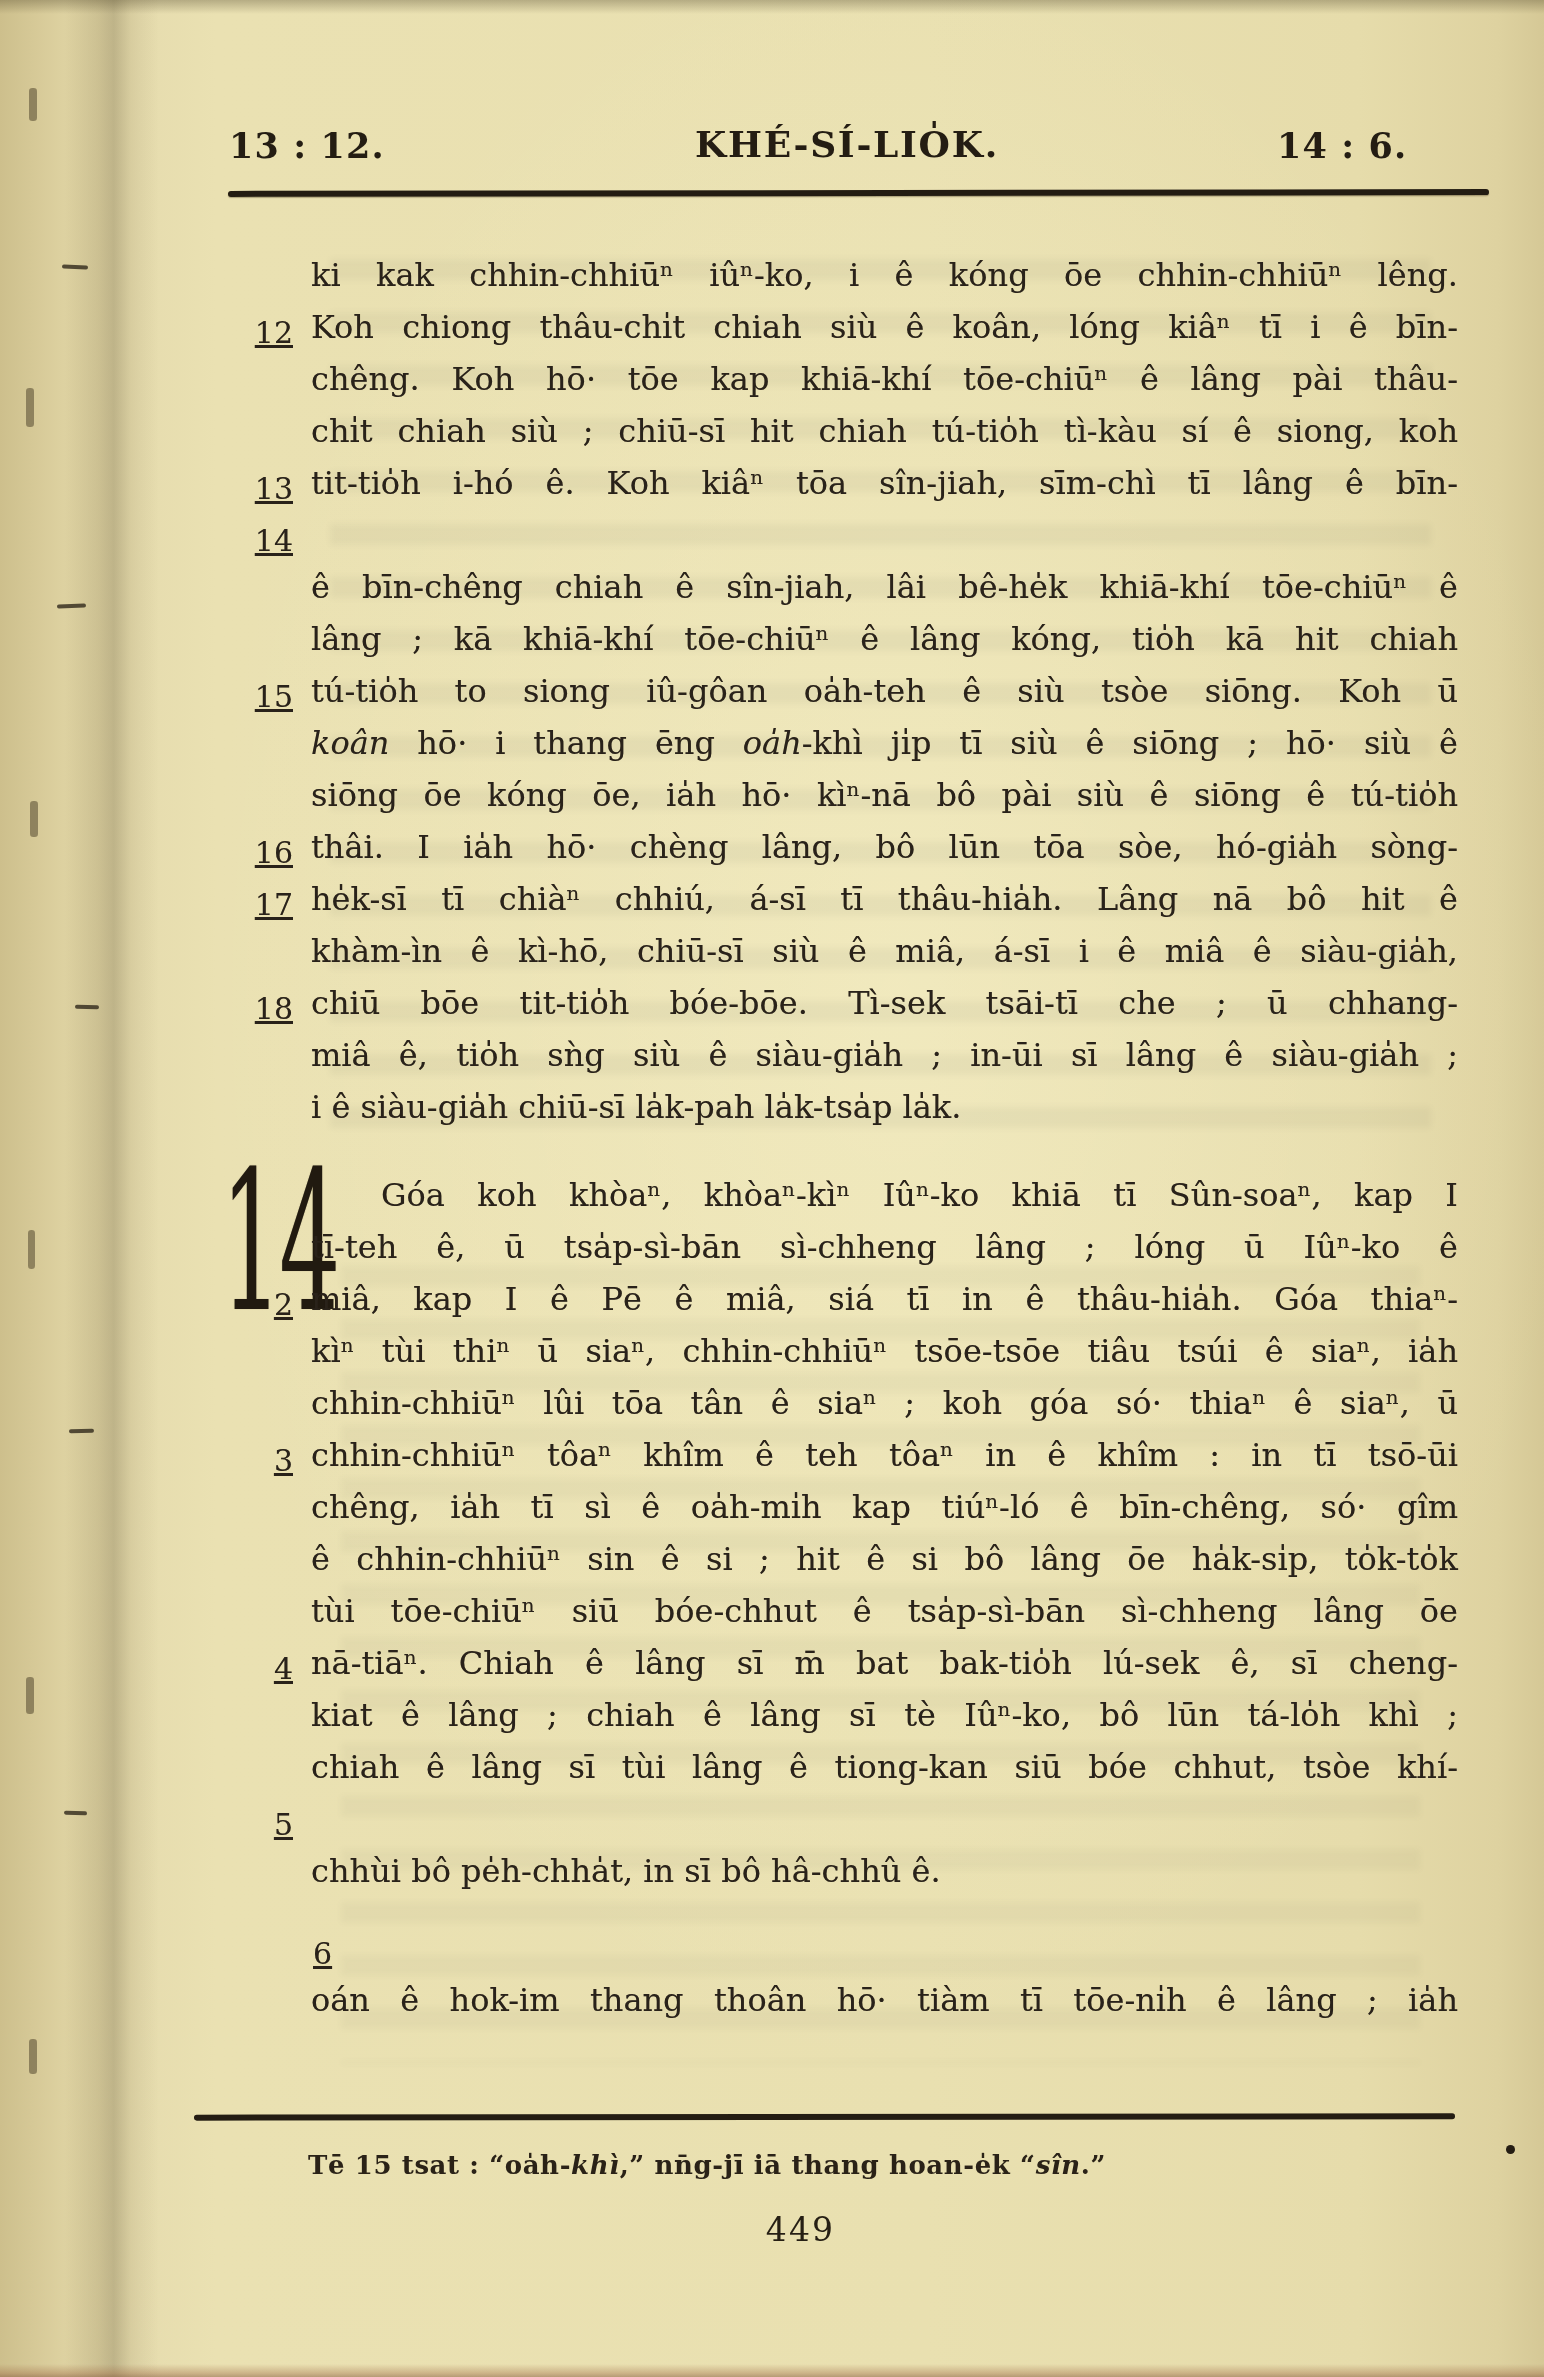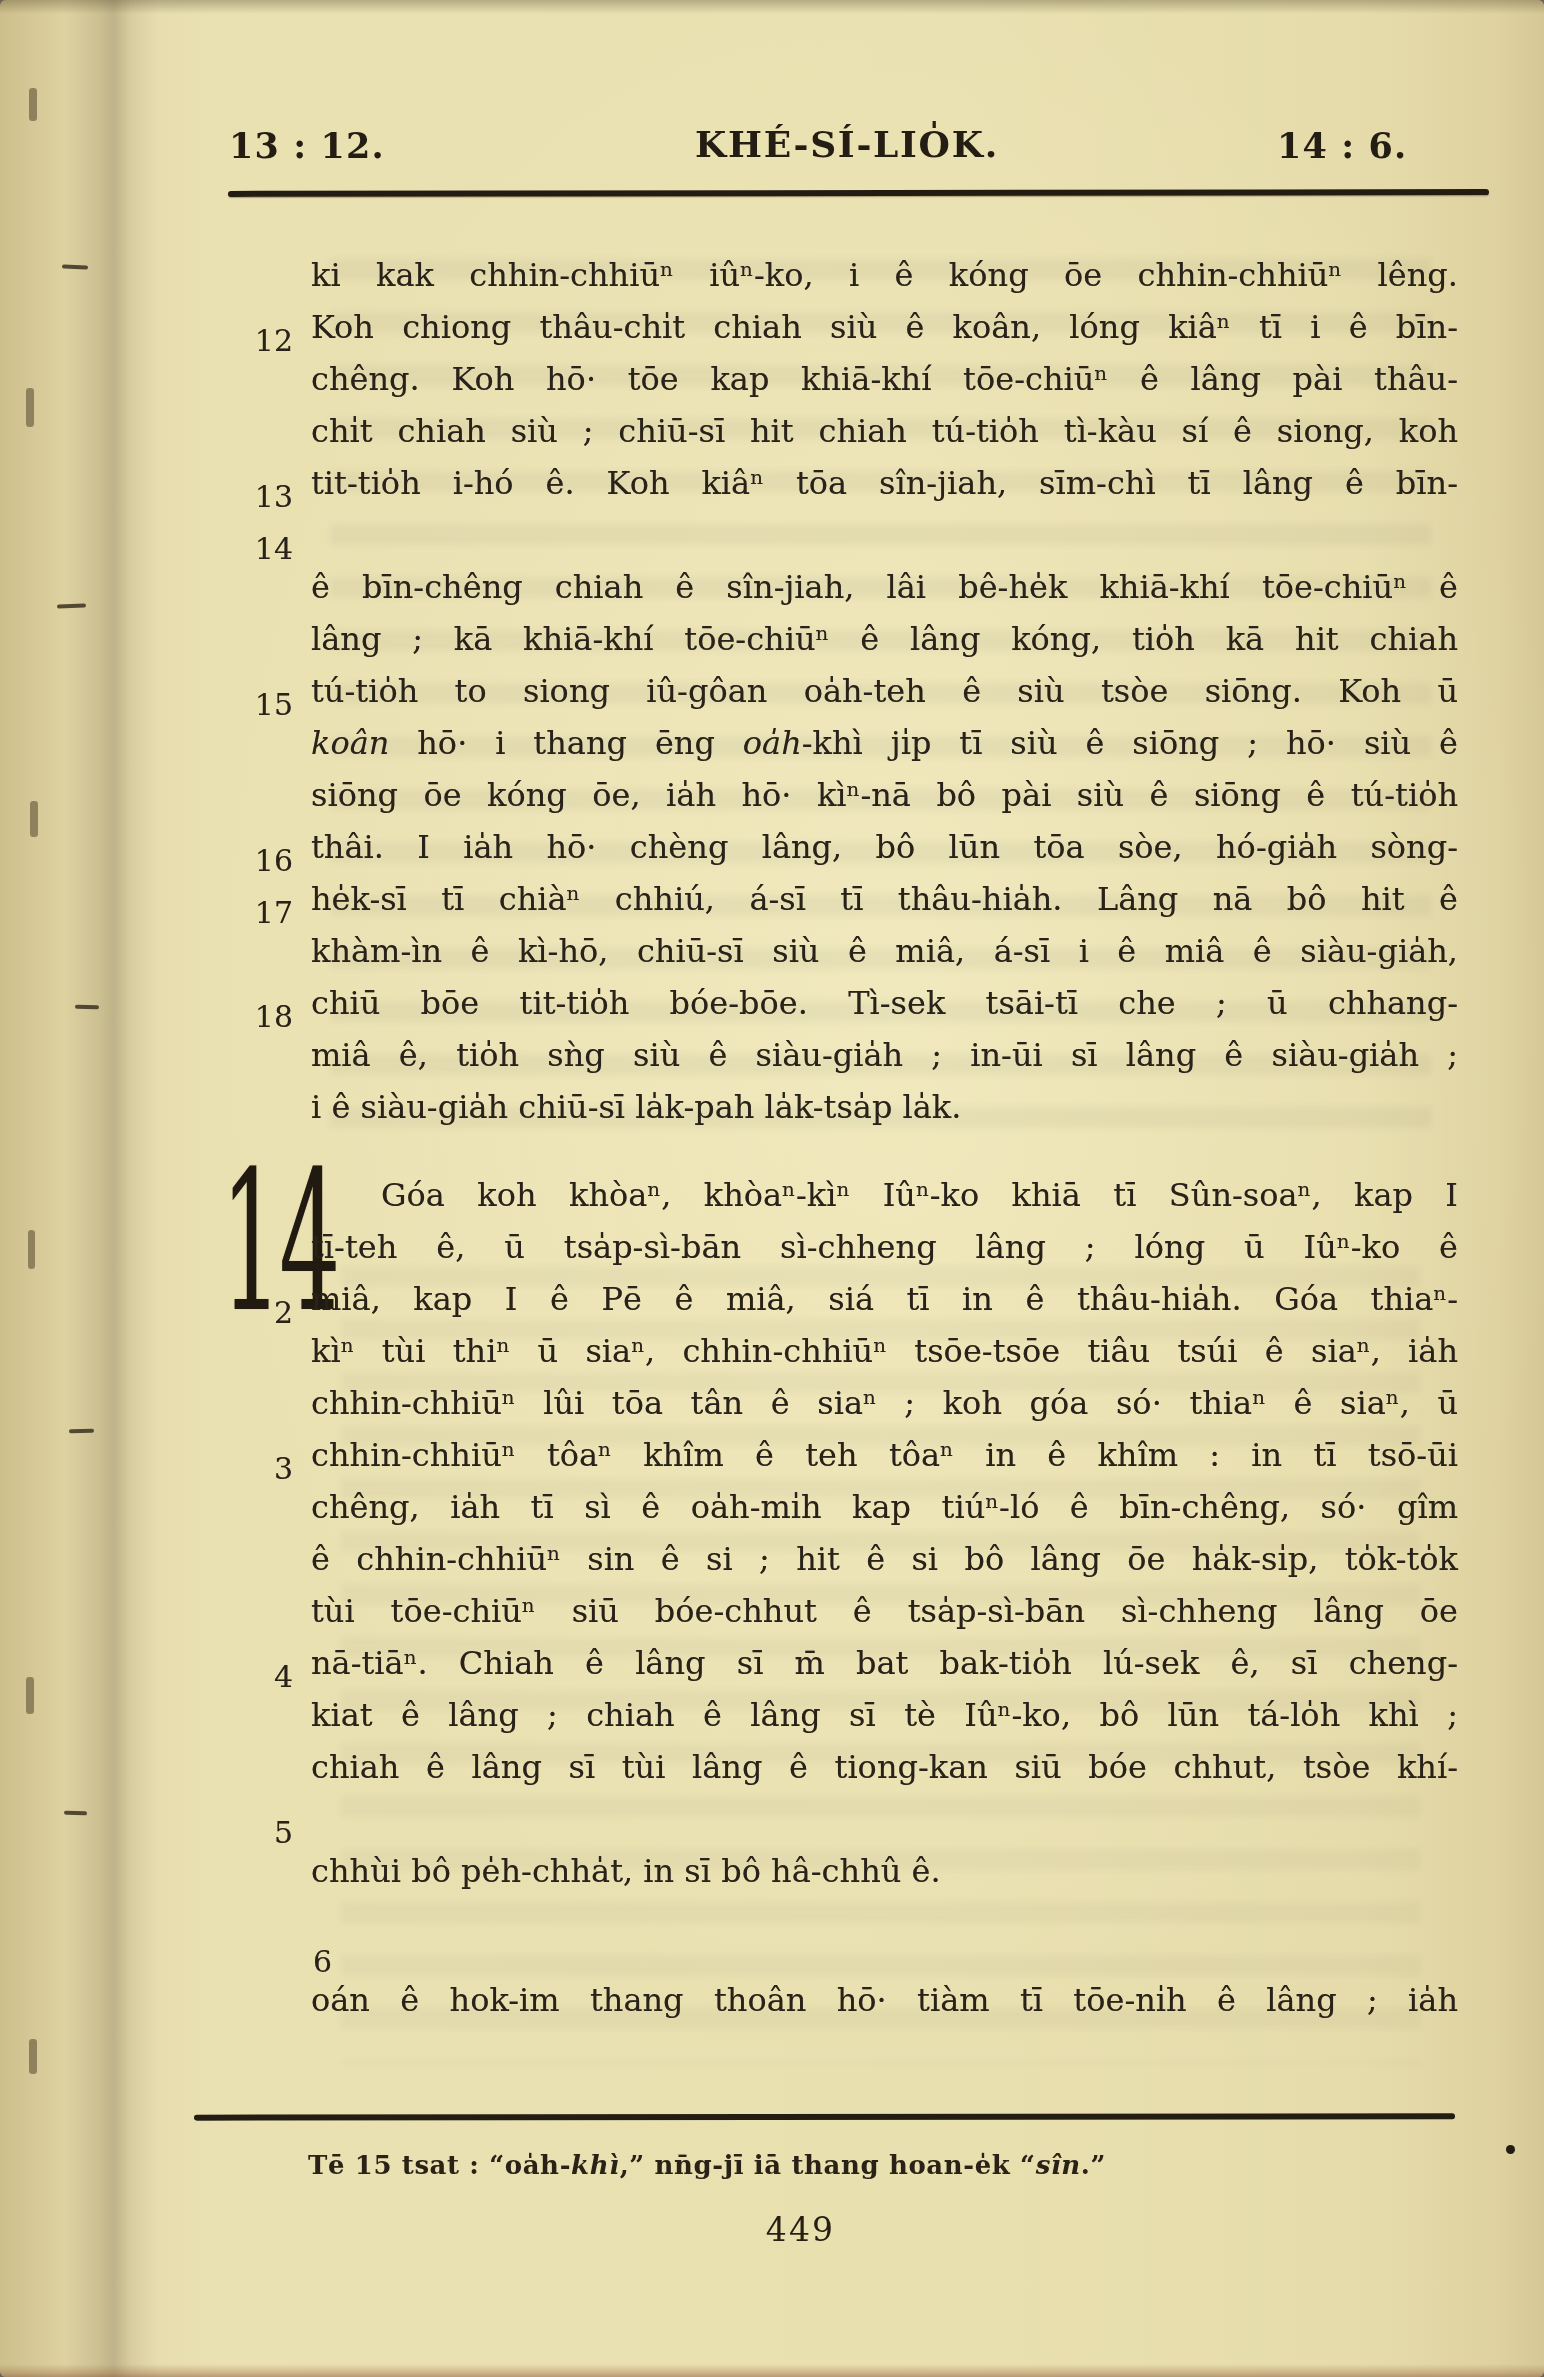--- a/index.html
+++ b/index.html
@@ -2,21 +2,21 @@
 <html style="font-size:8.8px"><head>
 <meta charset="utf-8">
 <style>
   html,body{margin:0;padding:0;}
   body{width:1544px;height:2377px;background:#6b6456;font-family:"DejaVu Serif", serif;}
   #page{position:relative;width:1544px;height:2377px;overflow:hidden;
     background:
       radial-gradient(ellipse at 58% 42%, rgba(255,250,215,.35) 0%, rgba(0,0,0,0) 55%),
       linear-gradient(90deg, #cdbf8c 0%, #ddd1a0 4%, #e6dcae 9%, #eae1b2 14%, #e9e0b0 60%, #e6dcab 88%, #ded2a0 97%, #d5c896 100%),
       #e8dfae;
-    color:#29221a;border-radius:6px;}
+    color:#29221a;}
   
   .crease{position:absolute;left:65px;top:0;width:94px;height:2377px;
     background:linear-gradient(90deg, rgba(0,0,0,0) 0%, rgba(96,80,40,.16) 35%, rgba(60,48,20,.22) 52%, rgba(96,80,40,.10) 70%, rgba(0,0,0,0) 100%);}
   .top-shade{position:absolute;left:0;top:0;width:1544px;height:14.3px;
     background:linear-gradient(180deg, rgba(60,50,25,.30), rgba(0,0,0,0));}
   .bottom-edge{position:absolute;left:0;top:2364px;width:1544px;height:13.2px;
     background:linear-gradient(180deg, rgba(0,0,0,0), rgba(150,95,60,.35) 70%, rgba(120,70,45,.45));}
   .stitch{position:absolute;height:4.4px;background:#3a3122;border-radius:2.2px;opacity:.85;}
   .edge-tick{position:absolute;width:7.7px;background:rgba(55,45,25,.45);border-radius:3.3px;}
   .bleed{position:absolute;filter:blur(3.3px);opacity:.10;background:
@@ -29,22 +29,22 @@
   .hrule{position:absolute;left:228px;top:190px;width:1261px;height:6px;background:#231c12;
     border-radius:3.3px;transform:rotate(-.08deg);box-shadow:0 1.1px 1.1px rgba(60,45,20,.35);}
   
   #lines{position:absolute;left:311px;top:249px;width:1147px;font-size:32px;color:#29221a;
     text-shadow:0 0 0.6px rgba(45,35,18,.35);}
   .line{position:relative;height:52px;line-height:52px;text-align:justify;text-align-last:justify;}
   .line.short{text-align-last:left;}
   .line.indent{text-indent:70px;}
   .line.gap-chapter{margin-top:36px;}
   .line.gap-verse{margin-top:25px;}
-  .vnum{position:absolute;left:-68px;top:14px;width:50px;text-align:right;font-size:30px;
-    line-height:52px;text-align-last:right;letter-spacing:0;}
+  .vnum{position:absolute;left:-68px;top:6px;width:50px;text-align:right;font-size:30px;
+    line-height:52px;text-align-last:right;letter-spacing:0;text-decoration:underline;}
   .chapnum{position:absolute;left:-125px;top:-8.8px;font-size:192px;line-height:165px;
     letter-spacing:-5.5px;transform:scaleX(.5);transform-origin:0 0;color:#211a10;
     text-shadow:0 0 1.1px rgba(40,30,12,.45);}
   
   .frule{position:absolute;left:194px;top:2114px;width:1261px;height:5.5px;background:#241d13;
     border-radius:2.8px;transform:rotate(-.06deg);}
   #footnote{position:absolute;left:308px;top:2133px;font-size:26px;font-weight:700;
     letter-spacing:0.6px;color:#2a2217;margin-top:17px;}
   .ink-dot{position:absolute;left:1506px;top:2145px;width:8.8px;height:8.8px;border-radius:50%;
     background:#241d13;}

